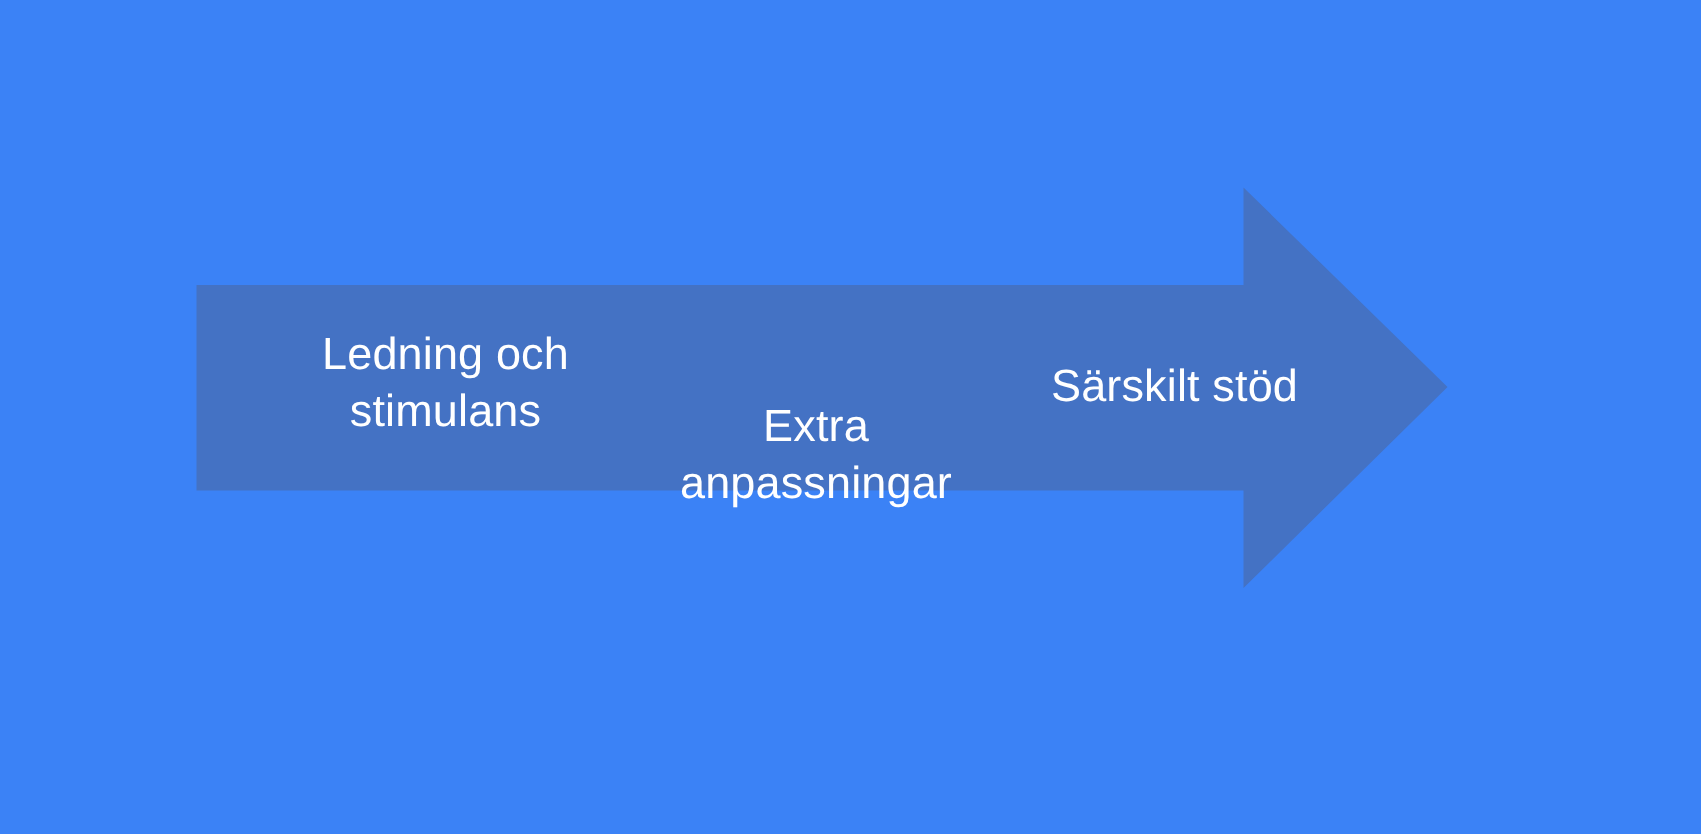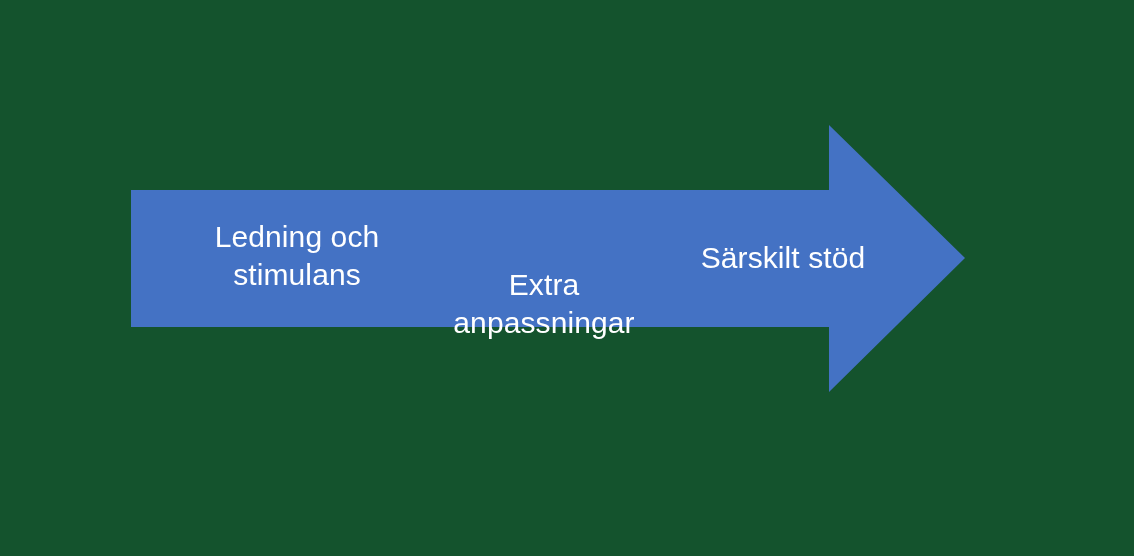--- a/index.html
+++ b/index.html
@@ -49,21 +49,21 @@
   }
   #stage-label-2 {
     left: 663px;
     top: 239px;
     width: 240px;
   }
 </style>
 </head>
 <body>
 
-<div id="canvas" style="background: #14532d;">
+<div id="canvas" style="background: #3b82f6;">
 
   <svg id="arrow-svg" viewBox="0 0 1134 556" xmlns="http://www.w3.org/2000/svg">
     <polygon id="arrow-polygon" points="131,190 829,190 829,125 965,258 829,392 829,327 131,327" fill="#4472C4"></polygon>
   </svg>
 
   <div class="stage-label" id="stage-label-0" style="color: rgb(255, 255, 255);">Ledning och
 stimulans</div>
 
   <div class="stage-label" id="stage-label-1" style="color: rgb(255, 255, 255); margin-top: 48px;">Extra
 anpassningar</div>

